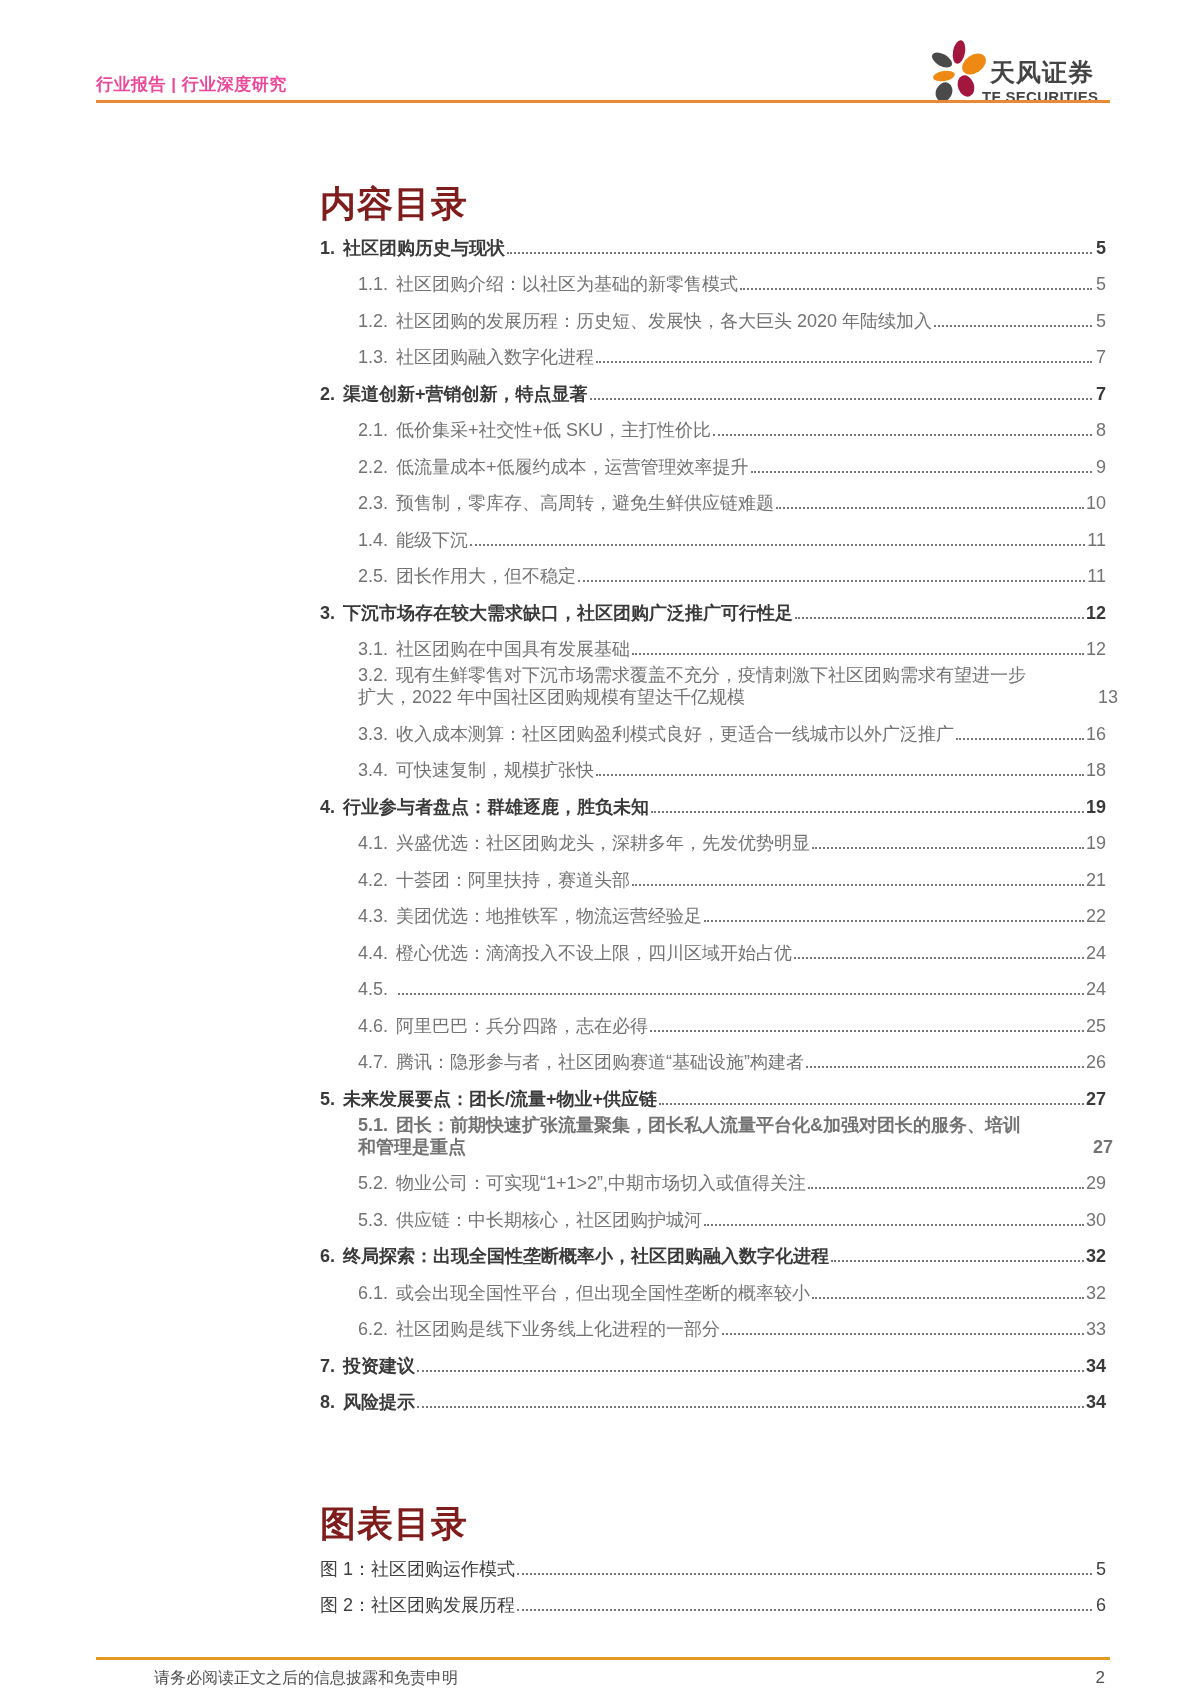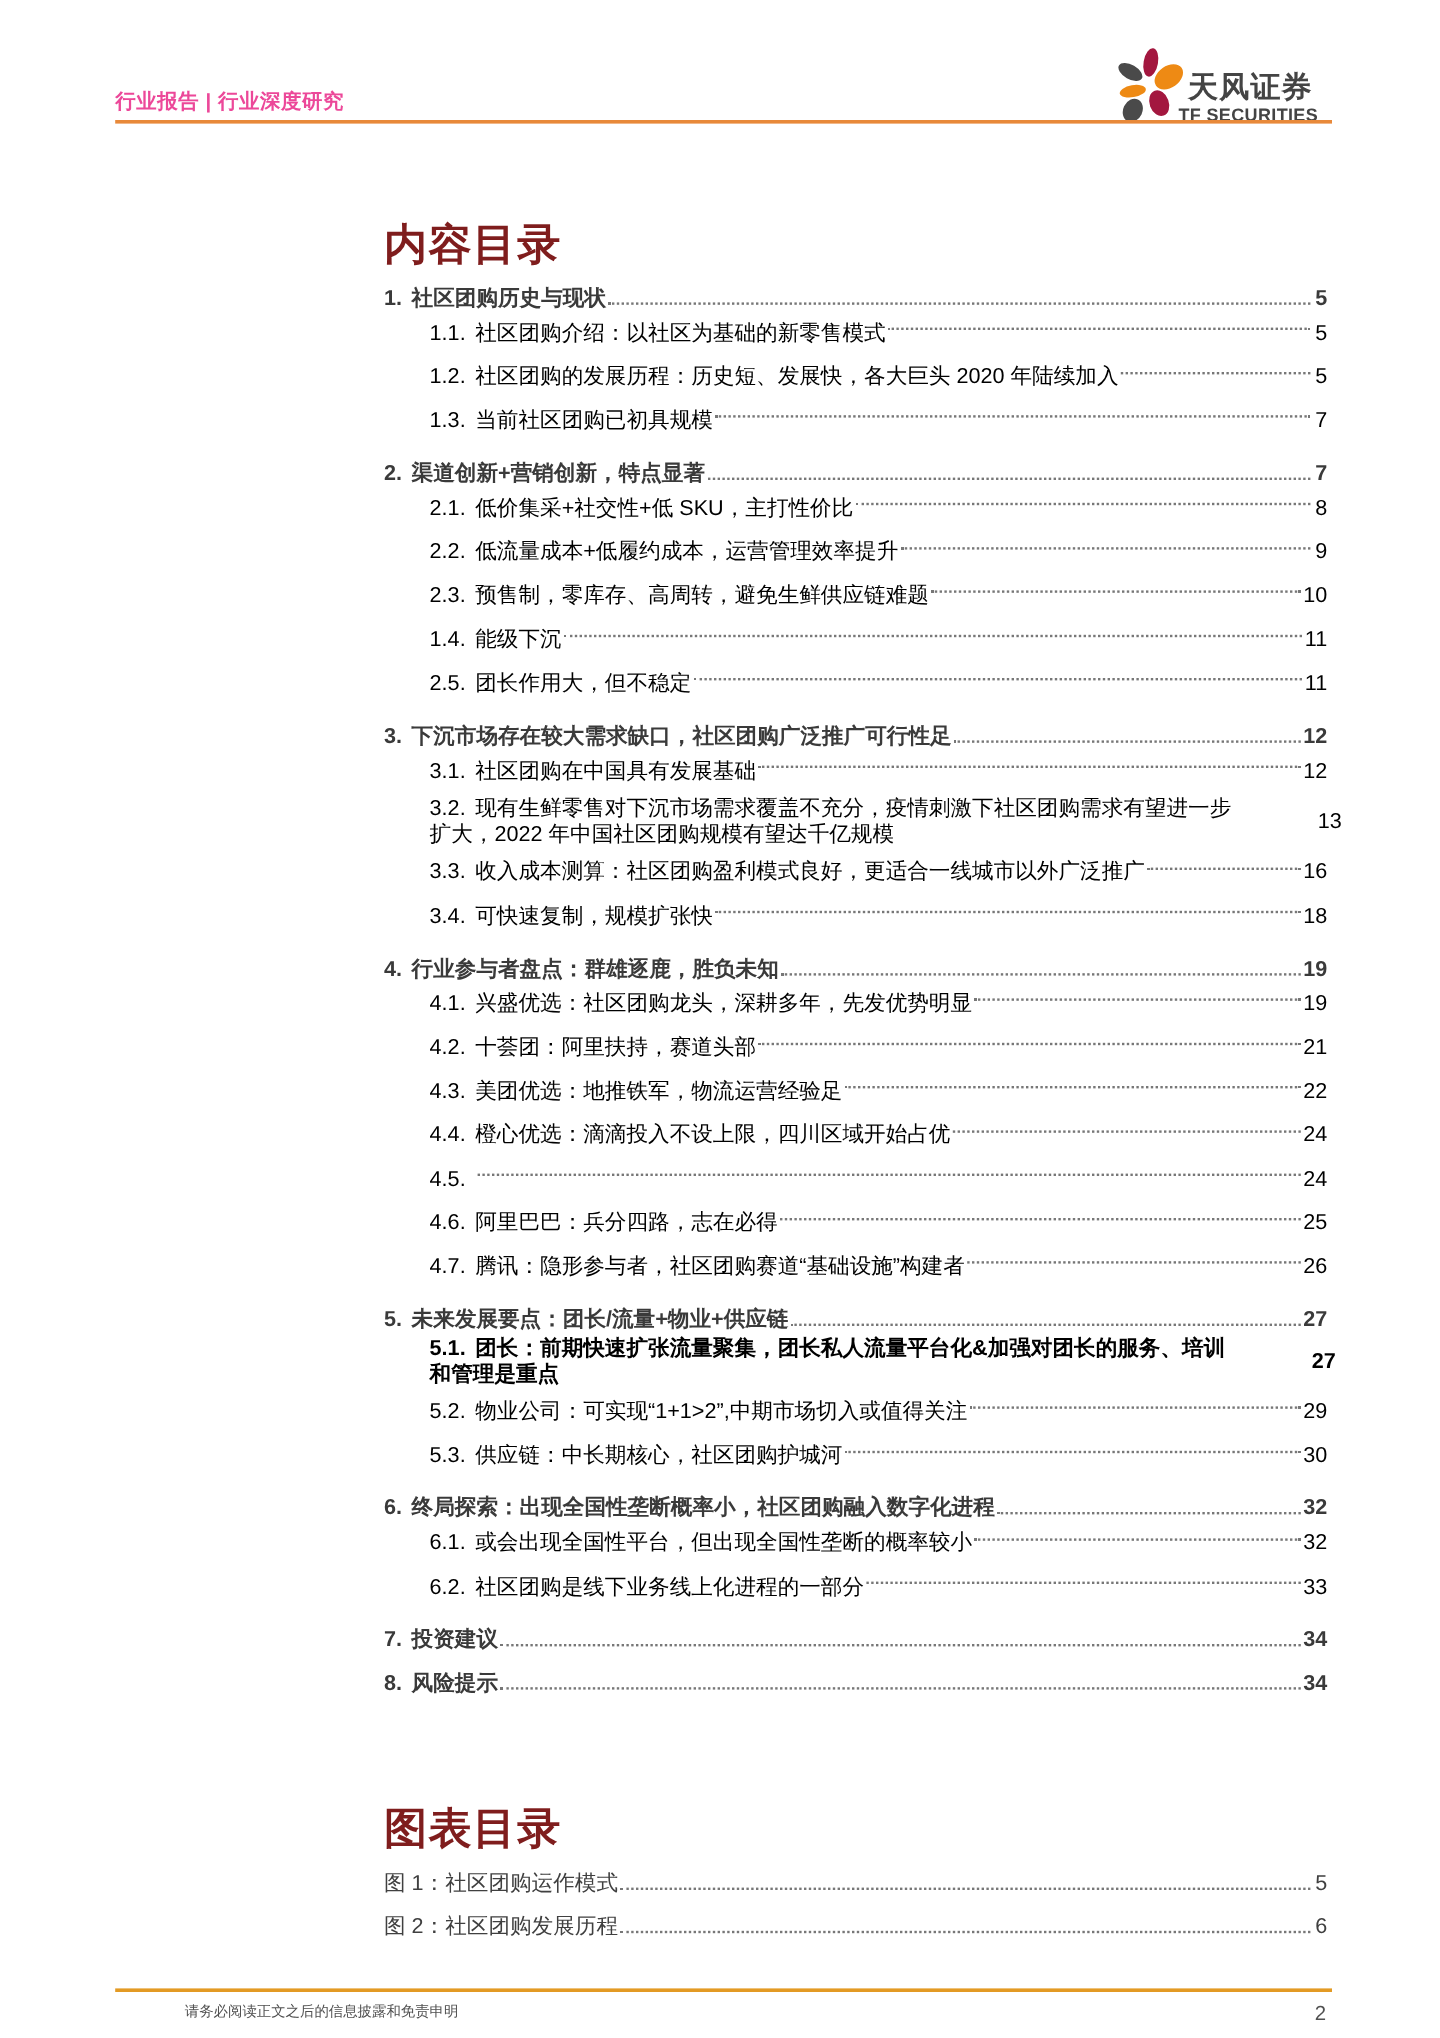--- a/index.html
+++ b/index.html
@@ -10,30 +10,30 @@
   .header-line { position:absolute; left:0; top:100px; width:1014px; height:3px; background:#e8893a; }
   .logo { position:absolute; right:0; top:38px; width:180px; height:62px; }
   .logo-mark { position:absolute; left:0; top:0; width:58px; height:66px; }
   .logo-cn { position:absolute; left:60px; top:18px; font-size:25px; color:#444; font-weight:bold; letter-spacing:1px; }
   .logo-en { position:absolute; left:52px; top:50px; font-size:15px; color:#444; font-weight:bold; letter-spacing:0.3px; }
 
   .section-title { position:absolute; left:320px; font-size:36px; font-weight:bold; color:#7f1d1d; letter-spacing:1px; }
   .toc { position:absolute; left:320px; width:786px; }
   .toc-row { position:relative; display:flex; align-items:flex-end; height:36.5px; font-size:18px; line-height:22px; }
   .toc-row.l1 { font-weight:bold; color:#3a3a3a; }
-  .toc-row.l2 { padding-left:38px; color:#000000;align-items:center; }
+  .toc-row.l2 { padding-left:38px; color:#737373; }
   .toc-row.wrap { height:48px;gap:34px; }
   .toc-text { white-space:nowrap; }
   .toc-wrap-text { display:flex; flex-direction:column; white-space:nowrap; flex:0 0 auto; }
   .toc-wrap-text span { display:block; }
   .num { margin-right:8px; }
   .dots { flex:1 1 auto; border-bottom:2px dotted #777; margin:0 2px 5px 2px; height:0; }
   .page { flex:0 0 auto; text-align:right; min-width:12px; }
   .footer-line { position:absolute; left:96px; top:1657px; width:1014px; height:3px; background:#e39a24; }
-  .footer-text { position:absolute; left:154px; top:1668px; font-size:12px; color:#505050; }
+  .footer-text { position:absolute; left:154px; top:1668px; font-size:16px; color:#505050; }
   .footer-page { position:absolute; right:95px; top:1668px; font-size:17px; color:#505050; }
 </style>
 </head>
 <body>
 
 <div class="header">
   <div class="header-title">行业报告 | 行业深度研究</div>
   <div class="logo">
     <svg class="logo-mark" viewBox="0 0 58 66">
       <ellipse cx="29" cy="14" rx="6" ry="12" fill="#a3173f" transform="rotate(10 29 14)"></ellipse>
@@ -65,21 +65,21 @@
       <span class="page">5</span>
     </div>
     <div class="toc-row l2">
       <span class="num">1.2.</span>
       <span class="toc-text">社区团购的发展历程：历史短、发展快，各大巨头 2020 年陆续加入</span>
       <span class="dots"></span>
       <span class="page">5</span>
     </div>
     <div class="toc-row l2">
       <span class="num">1.3.</span>
-      <span class="toc-text">当前社区团购已初具规模</span>
+      <span class="toc-text">社区团购融入数字化进程</span>
       <span class="dots"></span>
       <span class="page">7</span>
     </div>
     <div class="toc-row l1">
       <span class="num">2.</span>
       <span class="toc-text">渠道创新+营销创新，特点显著</span>
       <span class="dots"></span>
       <span class="page">7</span>
     </div>
     <div class="toc-row l2">

